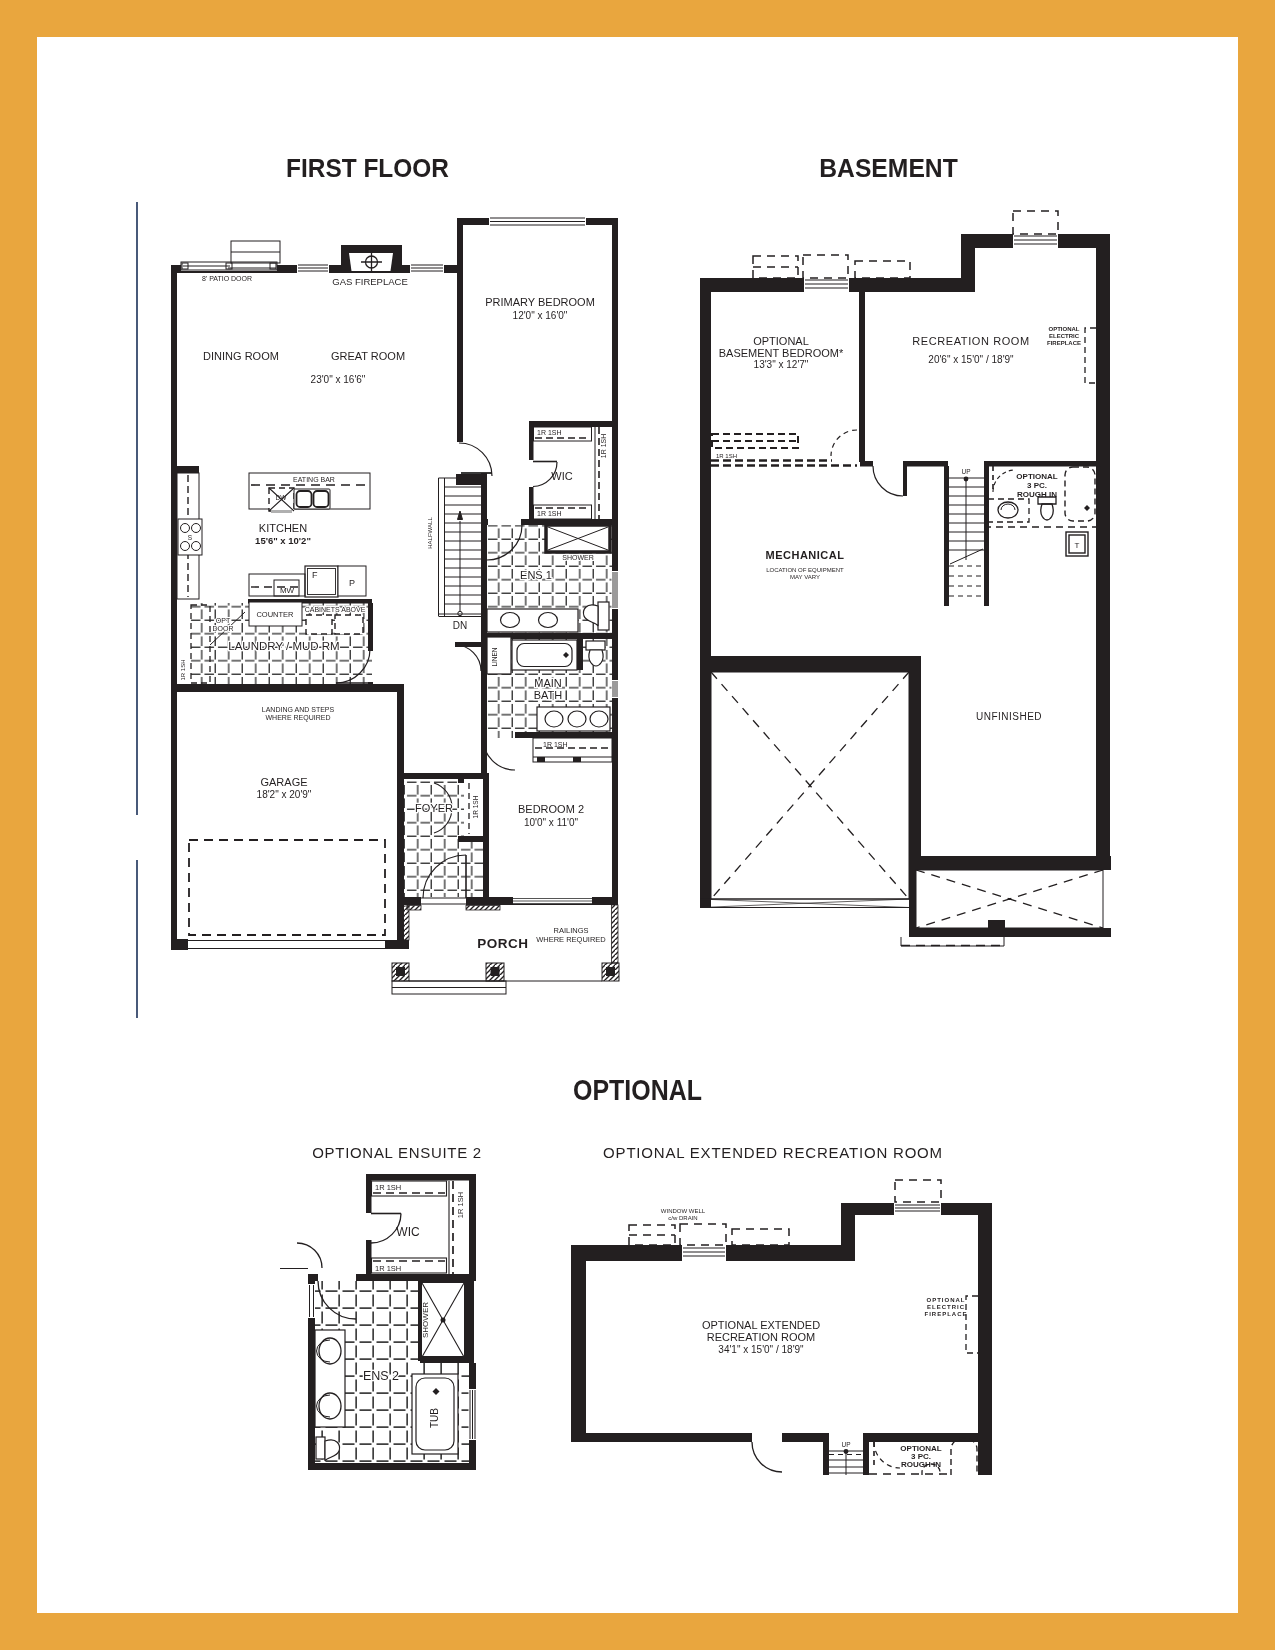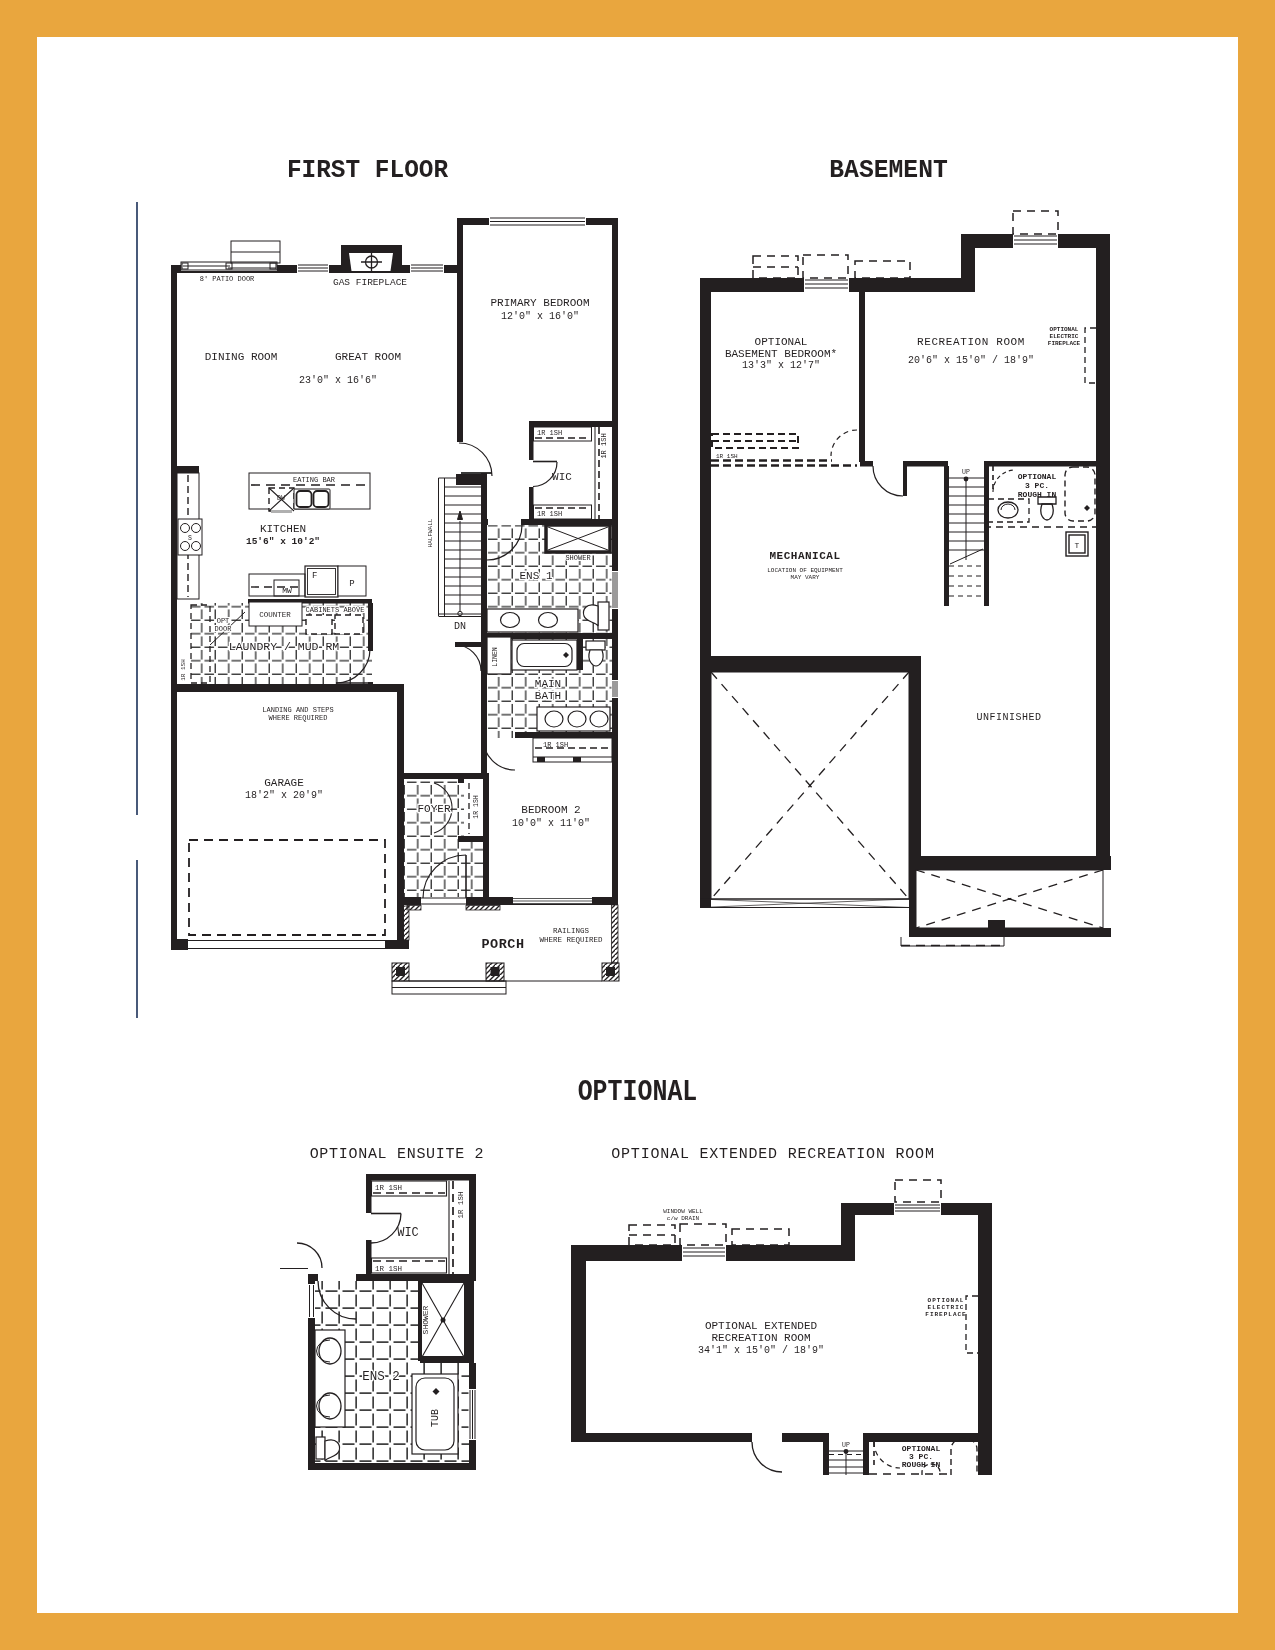--- a/index.html
+++ b/index.html
@@ -1,16 +1,16 @@
 <!DOCTYPE html>
 <html><head>
 <meta charset="utf-8">
 <style>
 html,body{margin:0;padding:0;background:#ffffff;}
-#page{position:relative;width:1275px;height:1650px;font-family:Liberation Mono, monospace;overflow:hidden;}
+#page{position:relative;width:1275px;height:1650px;font-family:Liberation Sans, sans-serif;overflow:hidden;}
 svg{position:absolute;top:0;left:0;}
 text{fill:#231f20;}
 </style>
 </head>
 <body>
 <div id="page">
 <svg width="1275" height="1650" viewBox="0 0 1275 1650">
 <defs>
 <pattern id="tile" width="13.5" height="13.5" patternUnits="userSpaceOnUse">
 <path d="M2 12.8 H11.5 M12.8 2 V11.5" stroke="#404040" stroke-width="1.5" fill="none"></path>

